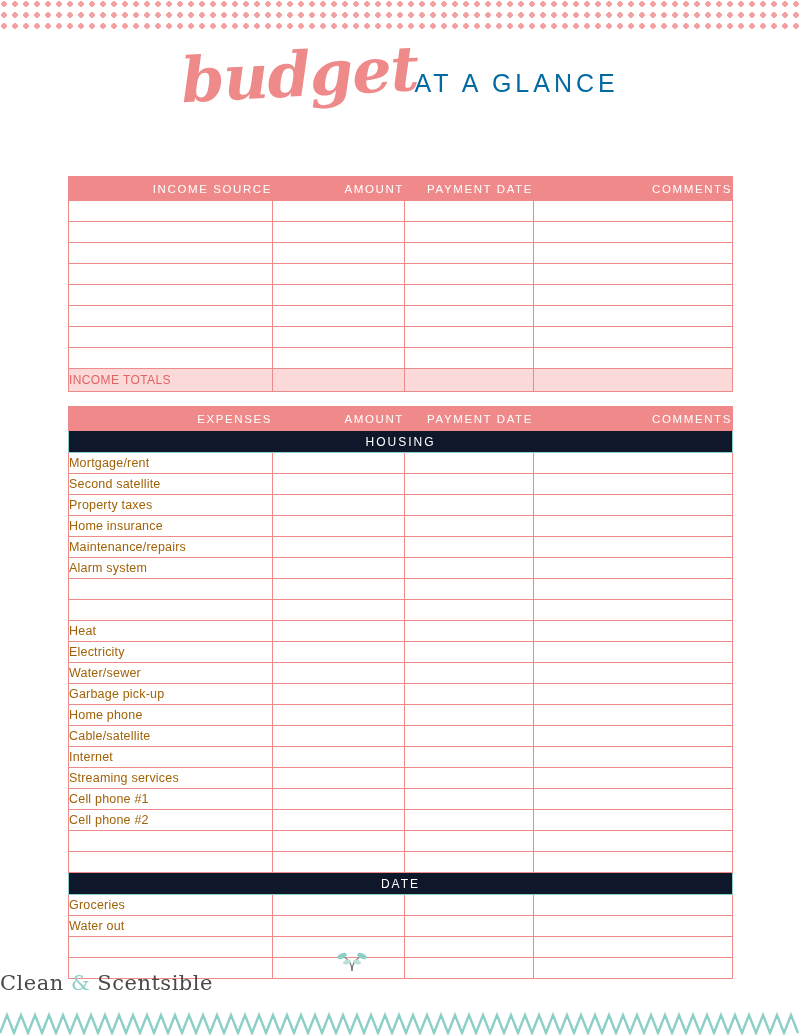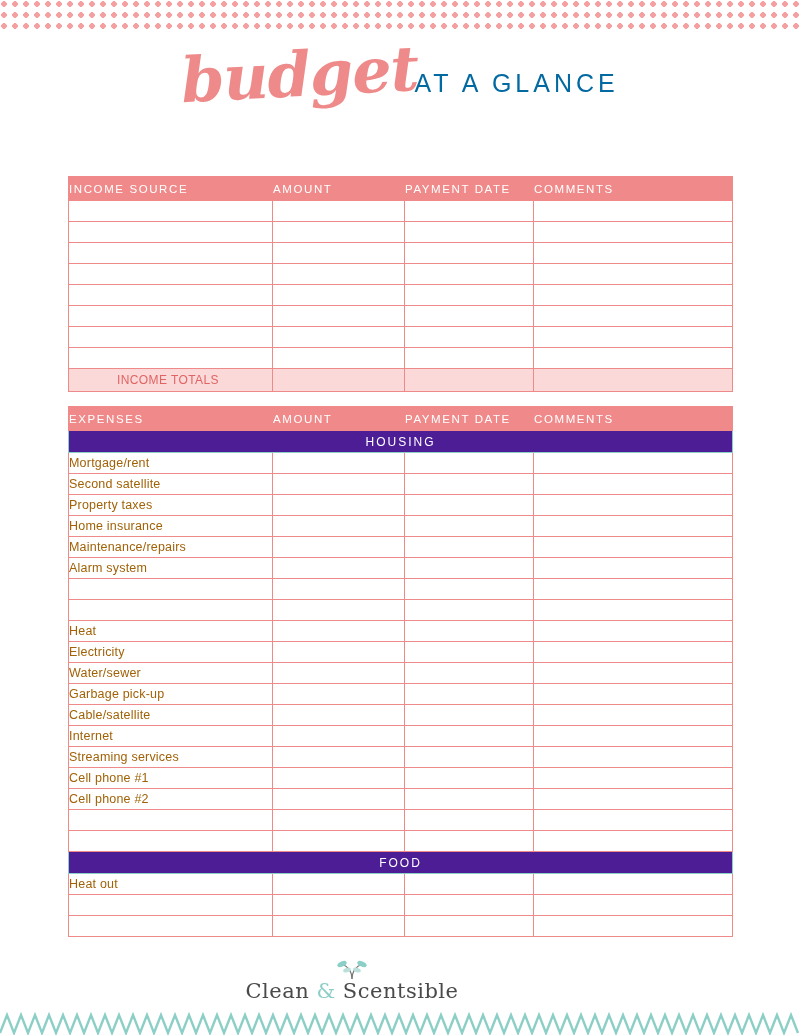--- a/index.html
+++ b/index.html
@@ -99,57 +99,56 @@
   .col-b { width: 132px; }
   .col-c { width: 129px; }
   .col-d { width: 199px; }
 
   tr.head th {
     background: #f08a8a;
     color: #ffffff;
     font-size: 11.5px;
     letter-spacing: 1.6px;
     height: 23px;
-    text-align: left;
+    text-align: right;
     border-color: #f08a8a;
   }
   tr.section th {
-    background: #4c1d95;
+    background: #0f172a;
     color: #ffffff;
     font-size: 12px;
     letter-spacing: 2px;
     height: 21px;
     text-align: center;
     border-color: #8ccfc6;
   }
   td.label {
     font-size: 12.5px;
     color: #a16207;
     padding-left: 7px;
     letter-spacing: 0.2px;
   }
   tr.total td {
     background: #fbd9d9;
     height: 22px;
-    padding-left: 48px;
   }
   tr.total td.label {
     color: #e06464;
     font-size: 12px;
     letter-spacing: 0.4px;
   }
   td.blank { }
 
   
   .footer {
     position: absolute;
-    bottom: 32px;
+    bottom: 40px;
     left: 0;
     width: 704px;
-    text-align: center;
+    text-align: left;
   }
   .logo-text {
     font-family: "DejaVu Serif", serif;
     font-size: 21px;
     color: #4a4a4a;
     letter-spacing: 0.5px;
   }
   .logo-amp { color: #8ccfc6; }
   .logo-mark {
     display: block;
@@ -327,20 +326,26 @@
         <td class="blank"></td>
         <td class="blank"></td>
       </tr>
       <tr>
         <td class="label">Garbage pick-up</td>
         <td class="blank"></td>
         <td class="blank"></td>
         <td class="blank"></td>
       </tr>
       <tr>
+        <td class="label">Home phone</td>
+        <td class="blank"></td>
+        <td class="blank"></td>
+        <td class="blank"></td>
+      </tr>
+      <tr>
         <td class="label">Cable/satellite</td>
         <td class="blank"></td>
         <td class="blank"></td>
         <td class="blank"></td>
       </tr>
       <tr>
         <td class="label">Internet</td>
         <td class="blank"></td>
         <td class="blank"></td>
         <td class="blank"></td>
@@ -370,24 +375,30 @@
         <td class="blank"></td>
       </tr>
       <tr>
         <td class="label"></td>
         <td class="blank"></td>
         <td class="blank"></td>
         <td class="blank"></td>
       </tr>
 
       <tr class="section">
-        <th colspan="4">FOOD</th>
-      </tr>
-      <tr>
-        <td class="label">Heat out</td>
+        <th colspan="4">DATE</th>
+      </tr>
+      <tr>
+        <td class="label">Groceries</td>
+        <td class="blank"></td>
+        <td class="blank"></td>
+        <td class="blank"></td>
+      </tr>
+      <tr>
+        <td class="label">Water out</td>
         <td class="blank"></td>
         <td class="blank"></td>
         <td class="blank"></td>
       </tr>
       <tr>
         <td class="label"></td>
         <td class="blank"></td>
         <td class="blank"></td>
         <td class="blank"></td>
       </tr>

